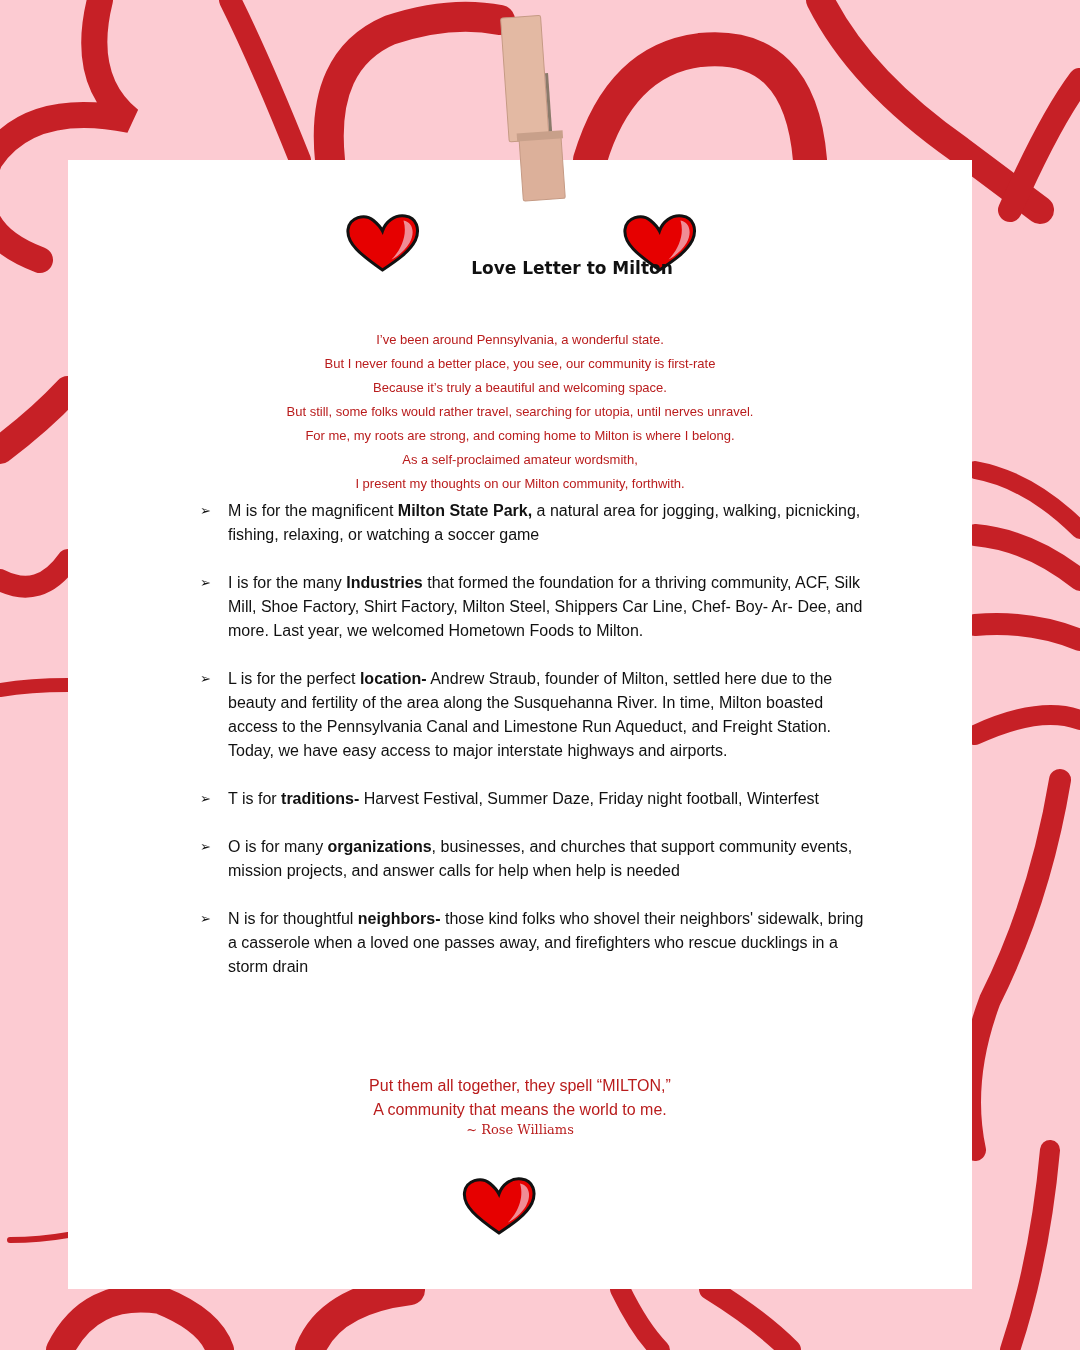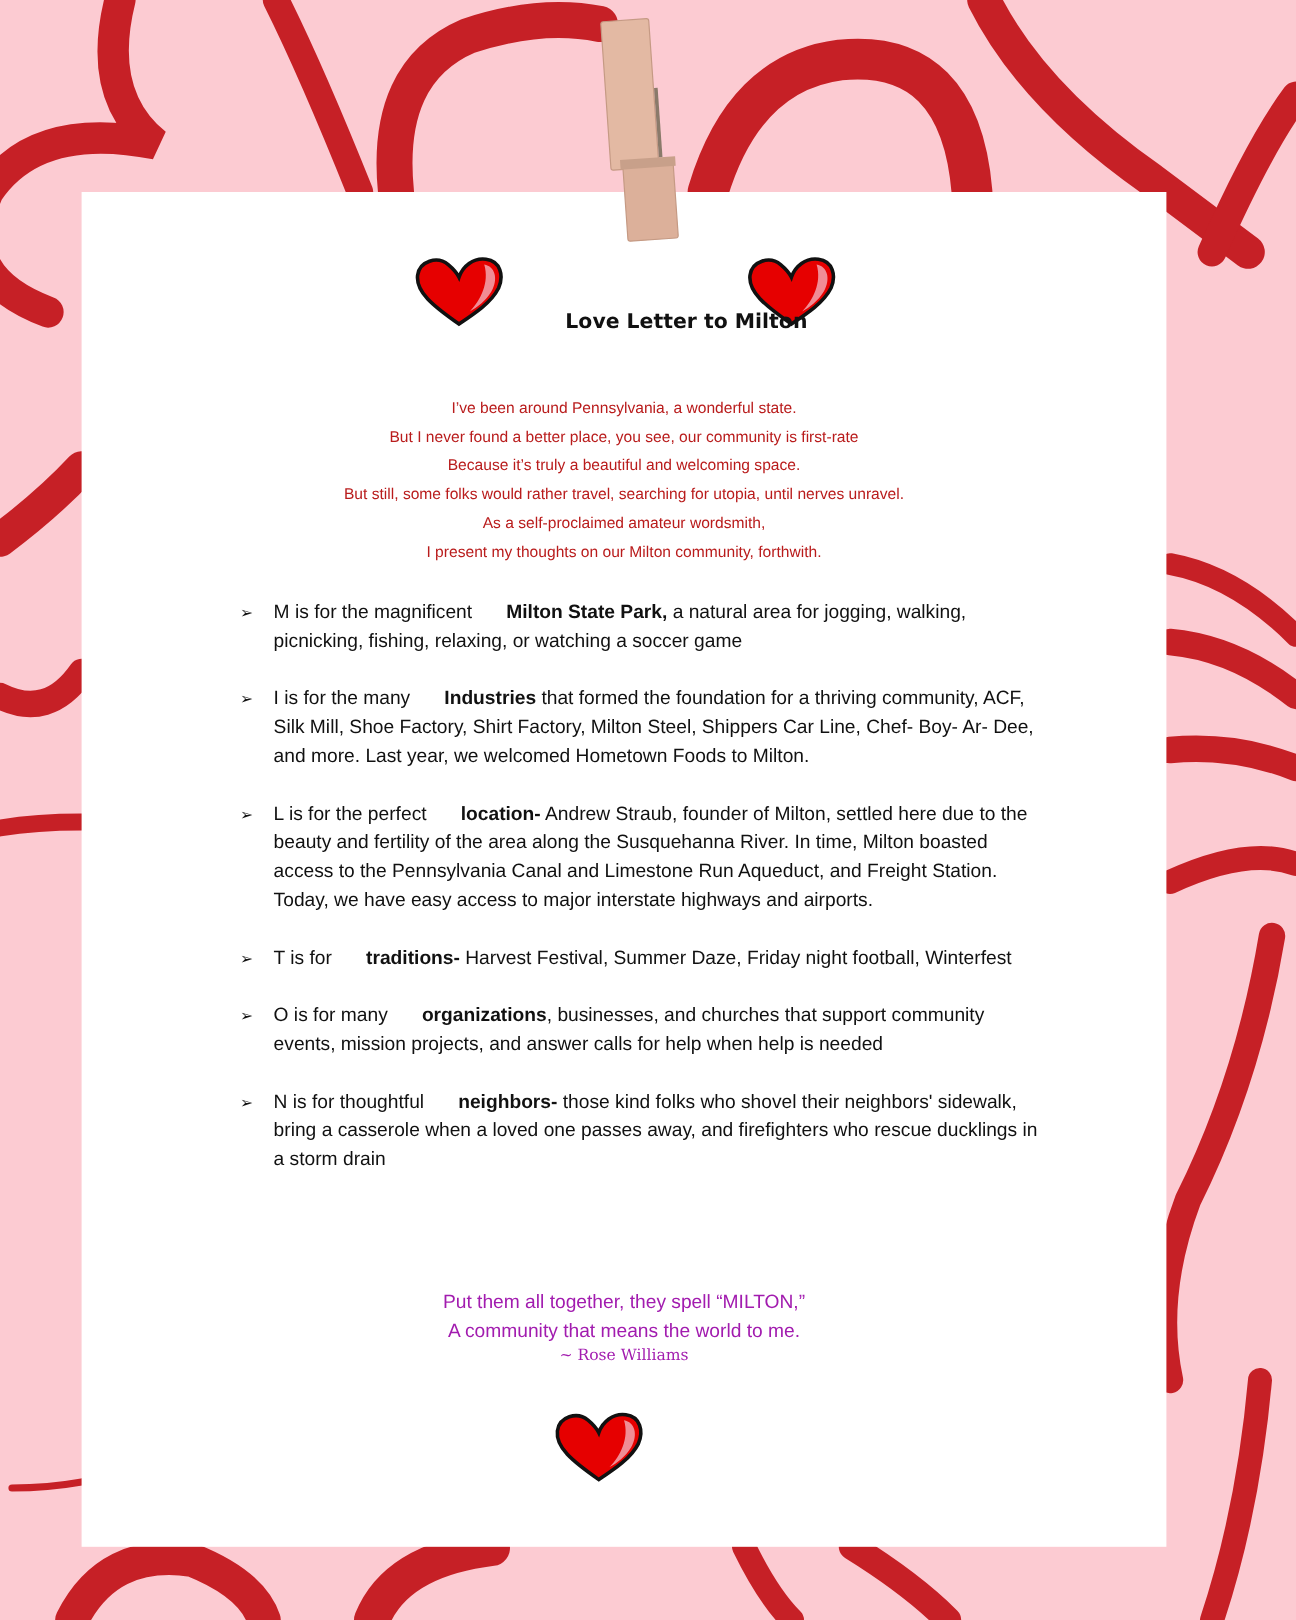--- a/index.html
+++ b/index.html
@@ -7,22 +7,22 @@
   .bg { position:absolute; left:0; top:0; width:1080px; height:1350px; }
   .paper { position:absolute; left:68px; top:160px; width:904px; height:1129px; background:#ffffff; }
   .clip { position:absolute; left:505px; top:14px; width:62px; height:190px; transform:rotate(-4deg); }
   .heart { position:absolute; }
   .title { position:absolute; left:0; width:1080px; top:258px; text-align:center; font-family:"DejaVu Sans", sans-serif; font-weight:bold; font-size:17px; color:#111;padding-left:32px; }
   .intro { position:absolute; left:68px; width:904px; top:284px; text-align:center; font-size:13px; line-height:24px; color:#b91c1c;margin-top:44px; }
   .intro div { white-space:nowrap; }
   .list { position:absolute; left:200px; top:499px; width:670px; font-size:16px; line-height:24px; color:#111; }
   .item { position:relative; padding-left:28px; margin-bottom:24px; }
   .item .bullet { position:absolute; left:0; top:0; font-size:13px; }
-  .item b { font-weight:bold;margin-left:24px; }
-  .outro { position:absolute; left:68px; width:904px; top:1074px; text-align:center; font-size:16px; line-height:24px; color:#a21caf; }
+  .item b { font-weight:bold; }
+  .outro { position:absolute; left:68px; width:904px; top:1074px; text-align:center; font-size:16px; line-height:24px; color:#b91c1c; }
   .sig { font-family:"DejaVu Serif", serif; font-size:13px; line-height:20px; margin-top:-2px; }
 </style>
 </head>
 <body>
 
 <svg class="bg" viewBox="0 0 1080 1350" xmlns="http://www.w3.org/2000/svg">
   <g fill="none" stroke="#c62026" stroke-linecap="round">
 
     <path d="M100 0 Q80 80 130 120 Q30 100 -10 160 Q-40 230 40 260" stroke-width="26"></path>
     <path d="M230 0 Q260 60 300 160" stroke-width="22"></path>
@@ -73,20 +73,21 @@
   <path d="M78 10 C90 12 94 26 86 40 C80 50 70 58 62 62 C74 50 84 30 78 10 Z" fill="#f08c95"></path>
 </svg>
 
 <div class="title">Love Letter to Milton</div>
 
 <div class="intro">
   <div>I’ve been around Pennsylvania, a wonderful state.</div>
   <div>But I never found a better place, you see, our community is first-rate</div>
   <div>Because it’s truly a beautiful and welcoming space.</div>
   <div>But still, some folks would rather travel, searching for utopia, until nerves unravel.</div>
+  <div>For me, my roots are strong, and coming home to Milton is where I belong.</div>
   <div>As a self-proclaimed amateur wordsmith,</div>
   <div>I present my thoughts on our Milton community, forthwith.</div>
 </div>
 
 <div class="list">
   <div class="item">
     <span class="bullet">➢</span>
     <span>M is for the magnificent </span><b>Milton State Park,</b><span> a natural area for jogging, walking, picnicking, fishing, relaxing, or watching a soccer game</span>
   </div>
   <div class="item">

